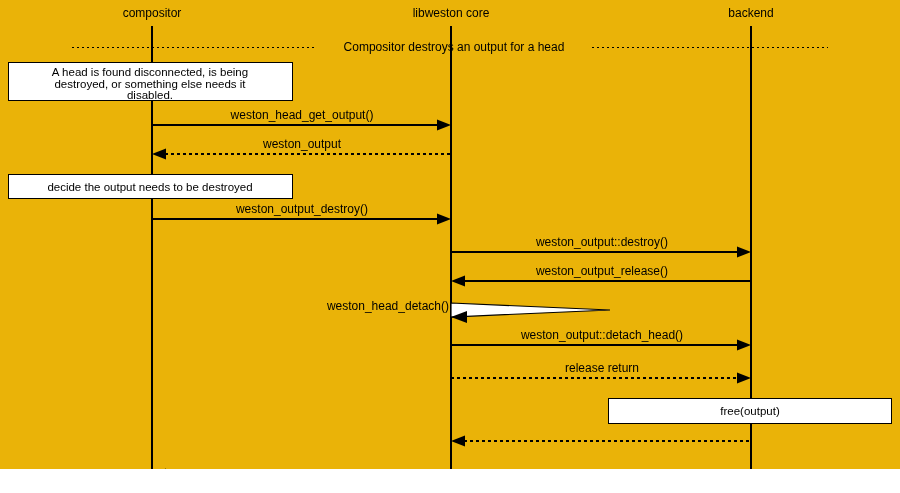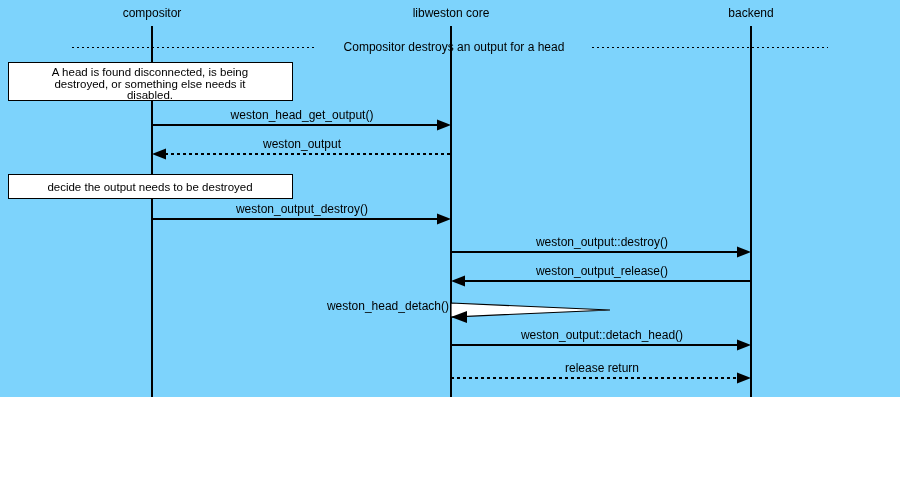--- a/index.html
+++ b/index.html
@@ -3,22 +3,22 @@
 <meta charset="utf-8">
 <style>
   html, body {
     margin: 0;
     padding: 0;
     background: #ffffff;
   }
   #diagram-root {
     position: relative;
     width: 900px;
-    height: 397px;
-    background: #7dd3fc;
+    height: 469px;
+    background: #eab308;
     font-family: "Liberation Sans", sans-serif;
     overflow: hidden;
   }
   #seq-svg {
     position: absolute;
     left: 0;
     top: 0;
     width: 900px;
     height: 493px;
     display: block;

